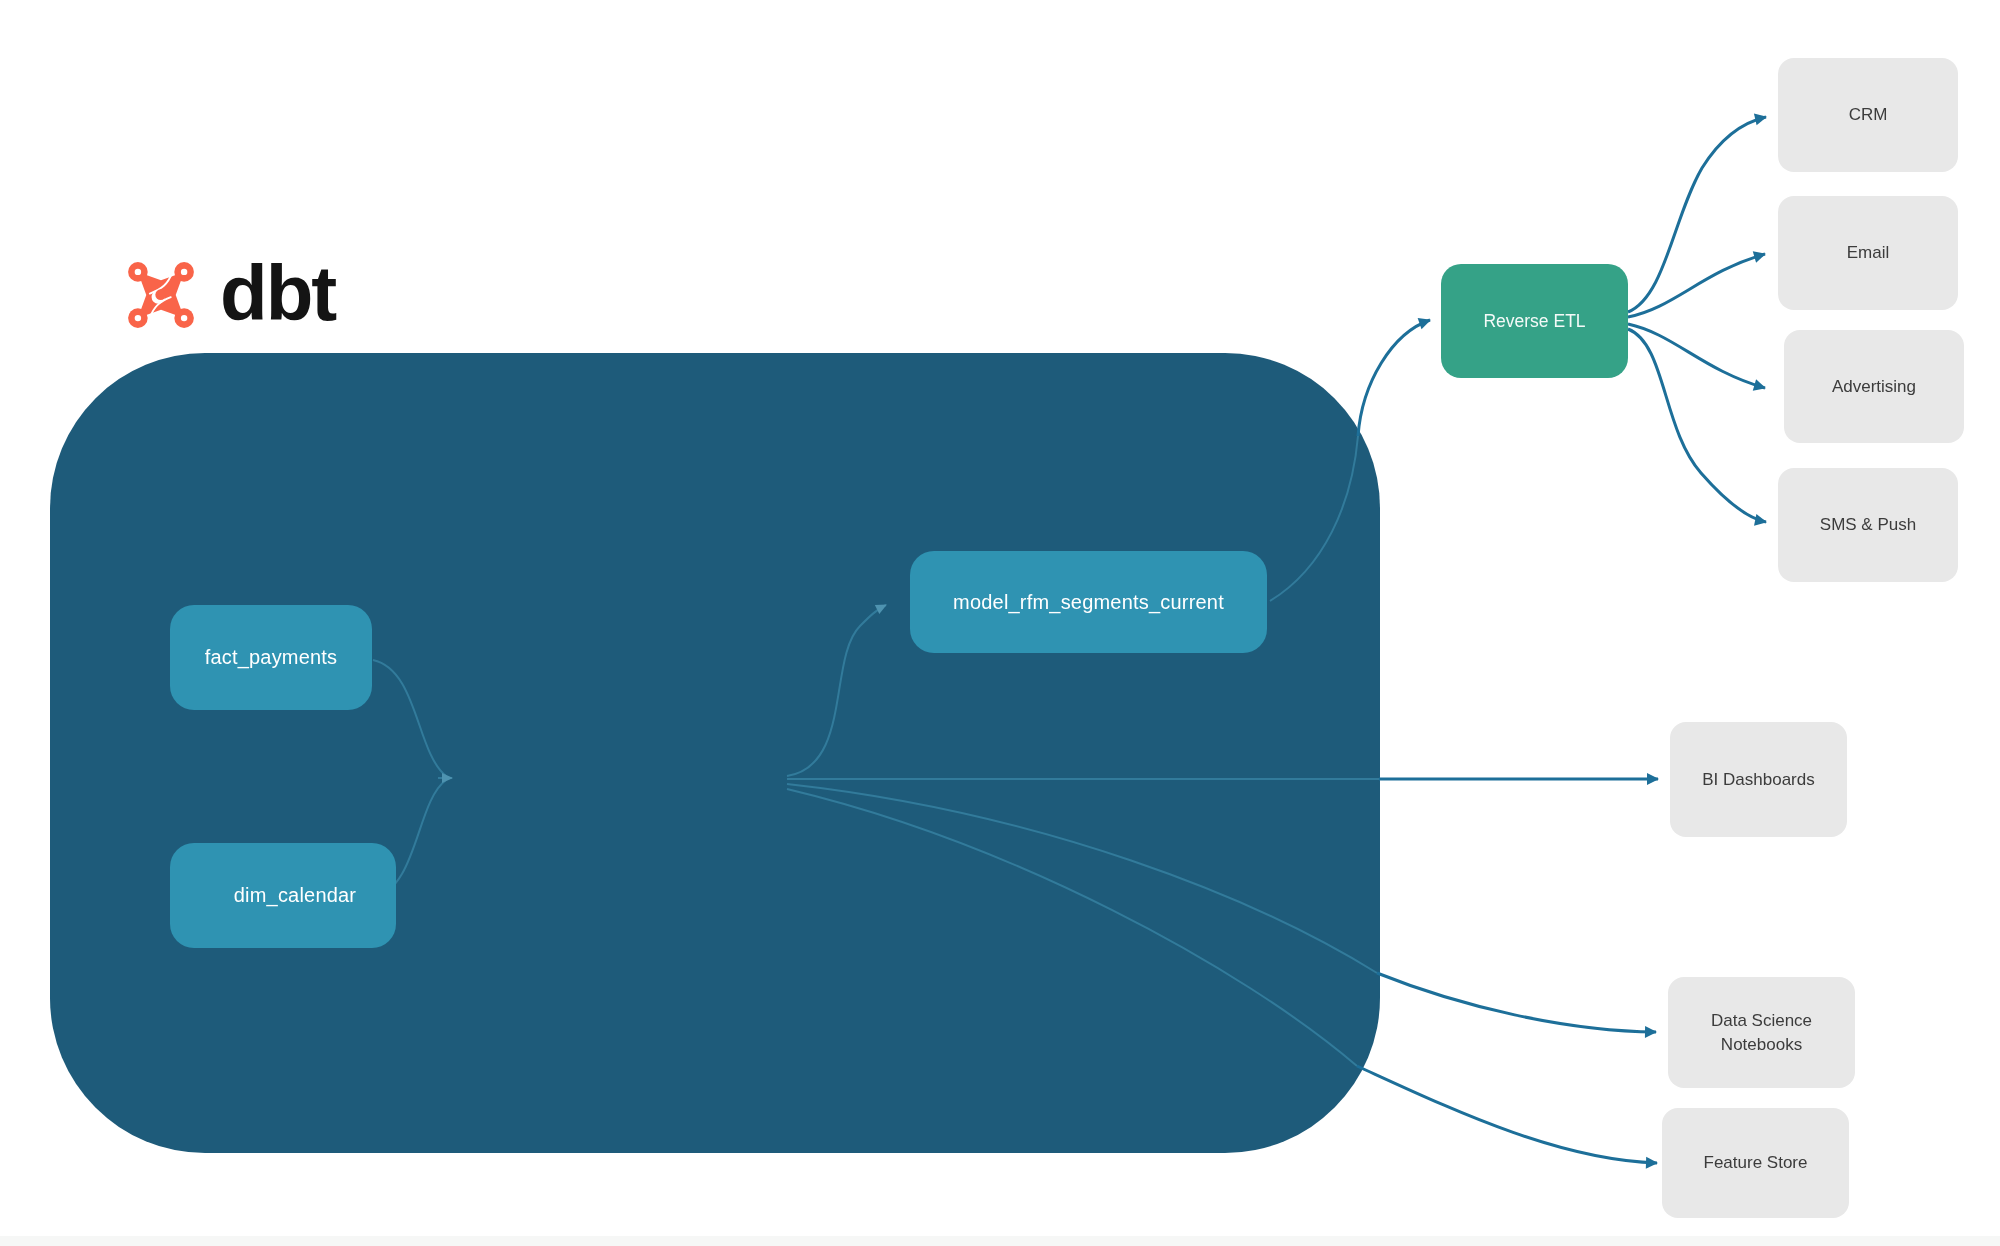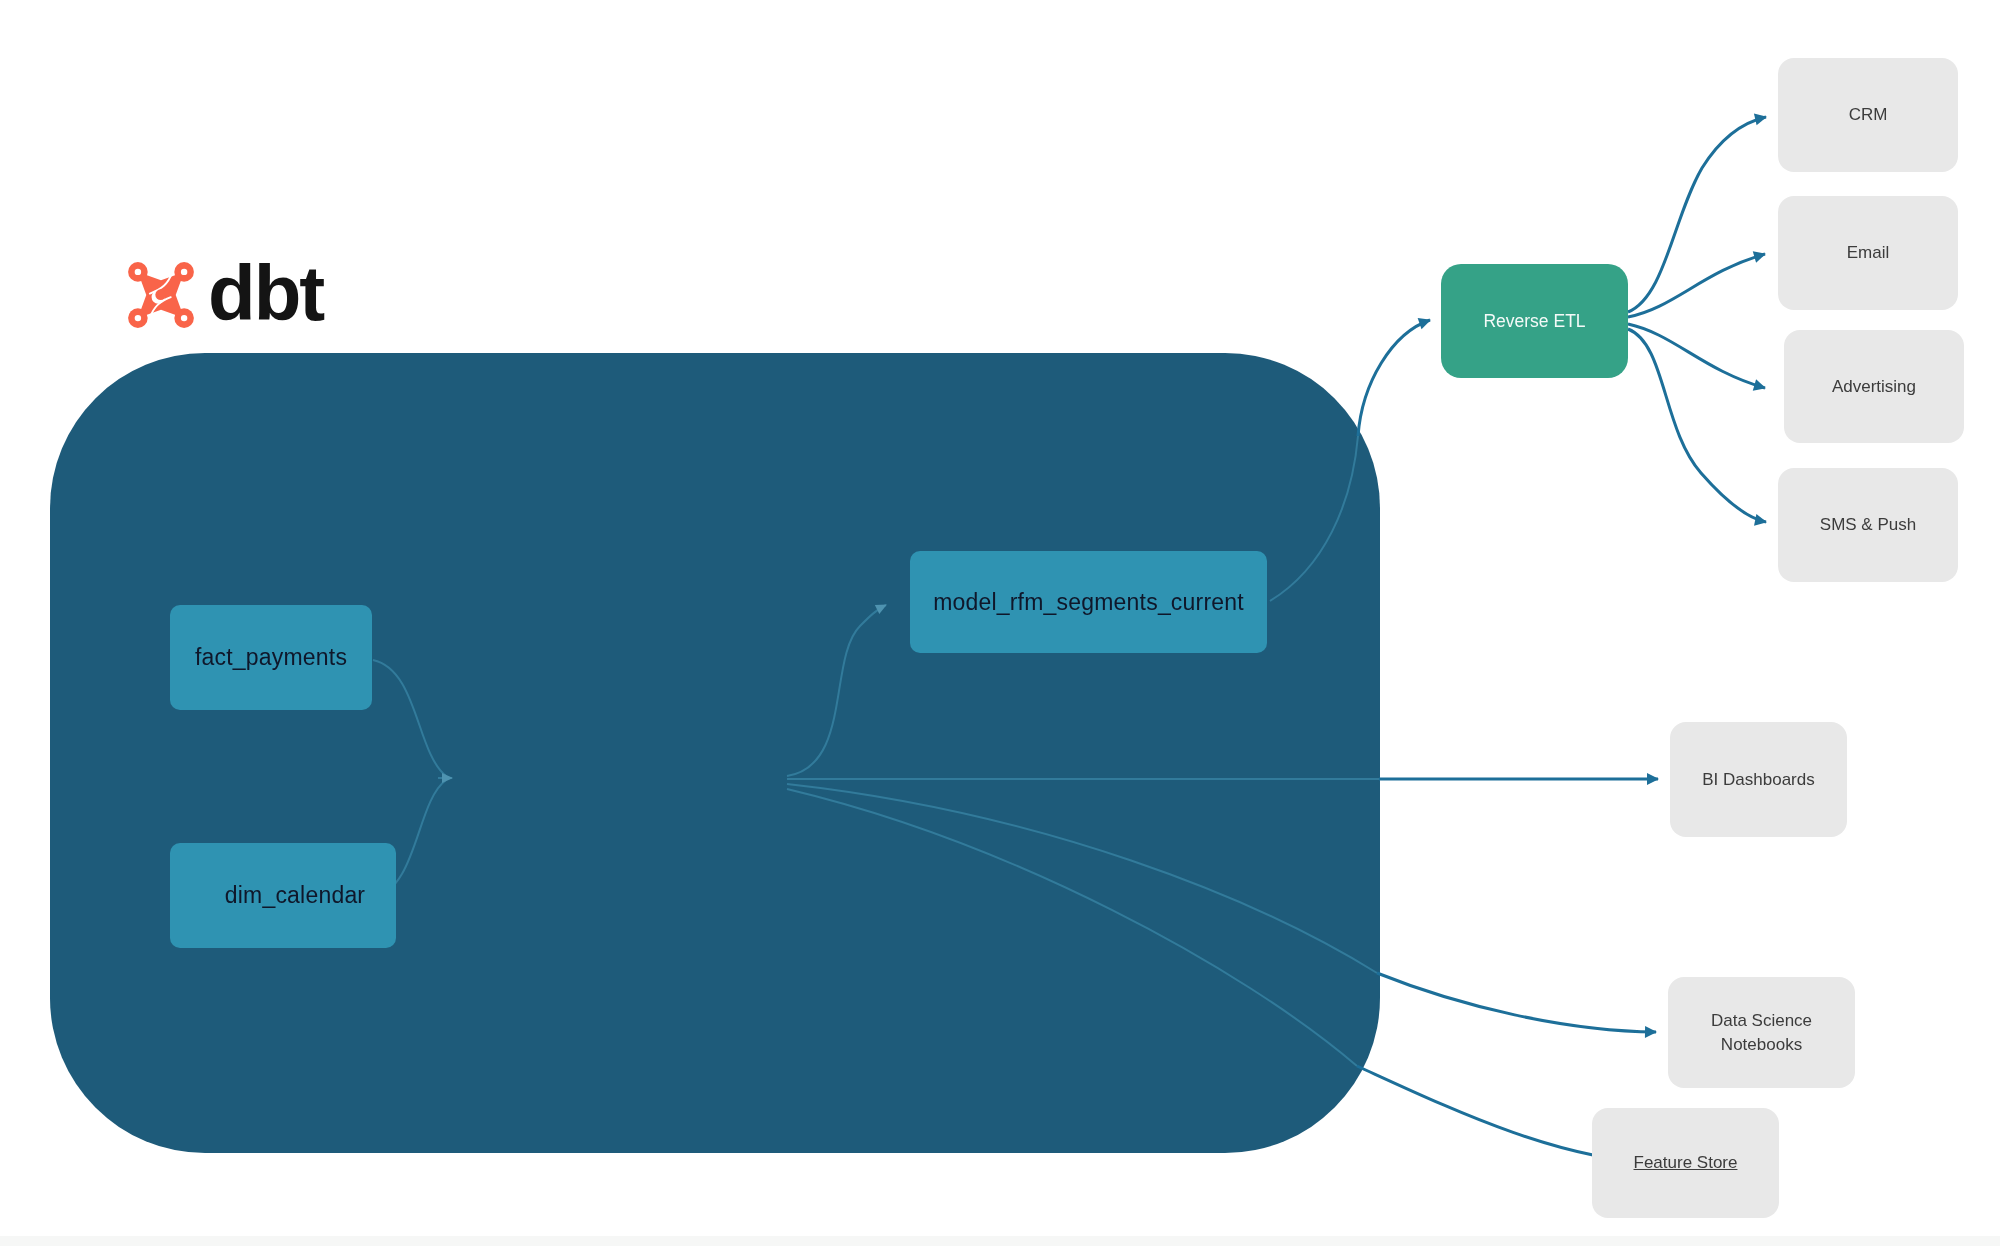--- a/index.html
+++ b/index.html
@@ -9,25 +9,25 @@
   }
   .container-bg{
     position:absolute;left:50px;top:353px;width:1330px;height:800px;
     background:#1e5b7a;border-radius:155px;z-index:1;
   }
   .edges-svg{position:absolute;left:0;top:0;z-index:2;}
   .node{
     position:absolute;z-index:3;display:flex;align-items:center;justify-content:center;
     text-align:center;border-radius:24px;
   }
-  .node-teal{background:#2f93b2;color:#0f172a;font-size:23px;letter-spacing:.2px;border-radius:10px;}
+  .node-teal{background:#2f93b2;color:#ffffff;font-size:20px;letter-spacing:.2px;}
   .node-green{background:#35a287;color:#f4faf8;font-size:17.5px;border-radius:20px;}
   .node-gray{background:#e8e8e8;color:#3c3c3c;font-size:17px;border-radius:16px;line-height:1.4;padding:0 14px;box-sizing:border-box;}
   .logo{
-    position:absolute;left:126px;top:252px;height:86px;display:flex;align-items:center;gap:12px;z-index:4;
+    position:absolute;left:126px;top:252px;height:86px;display:flex;align-items:center;gap:24px;z-index:4;
   }
   .logo-word{
     font-size:78px;font-weight:700;color:#141414;letter-spacing:-2px;line-height:1;
     transform:translateY(-2px);
   }
   .bottom-strip{
     position:absolute;left:0;top:1236px;width:2000px;height:10px;background:#f6f7f6;z-index:0;
   }
 </style>
 </head>
@@ -127,17 +127,17 @@
   </div>
 
   <div class="node node-gray" style="left:1670px;top:722px;width:177px;height:115px;">
     <span>BI Dashboards</span>
   </div>
 
   <div class="node node-gray" style="left:1668px;top:977px;width:187px;height:111px;">
     <span>Data Science Notebooks</span>
   </div>
 
-  <div class="node node-gray" style="left:1592px;top:1108px;width:187px;height:110px;text-decoration:underline;">
+  <div class="node node-gray" style="left:1662px;top:1108px;width:187px;height:110px;">
     <span>Feature Store</span>
   </div>
 
 </div>
 
 </body></html>

